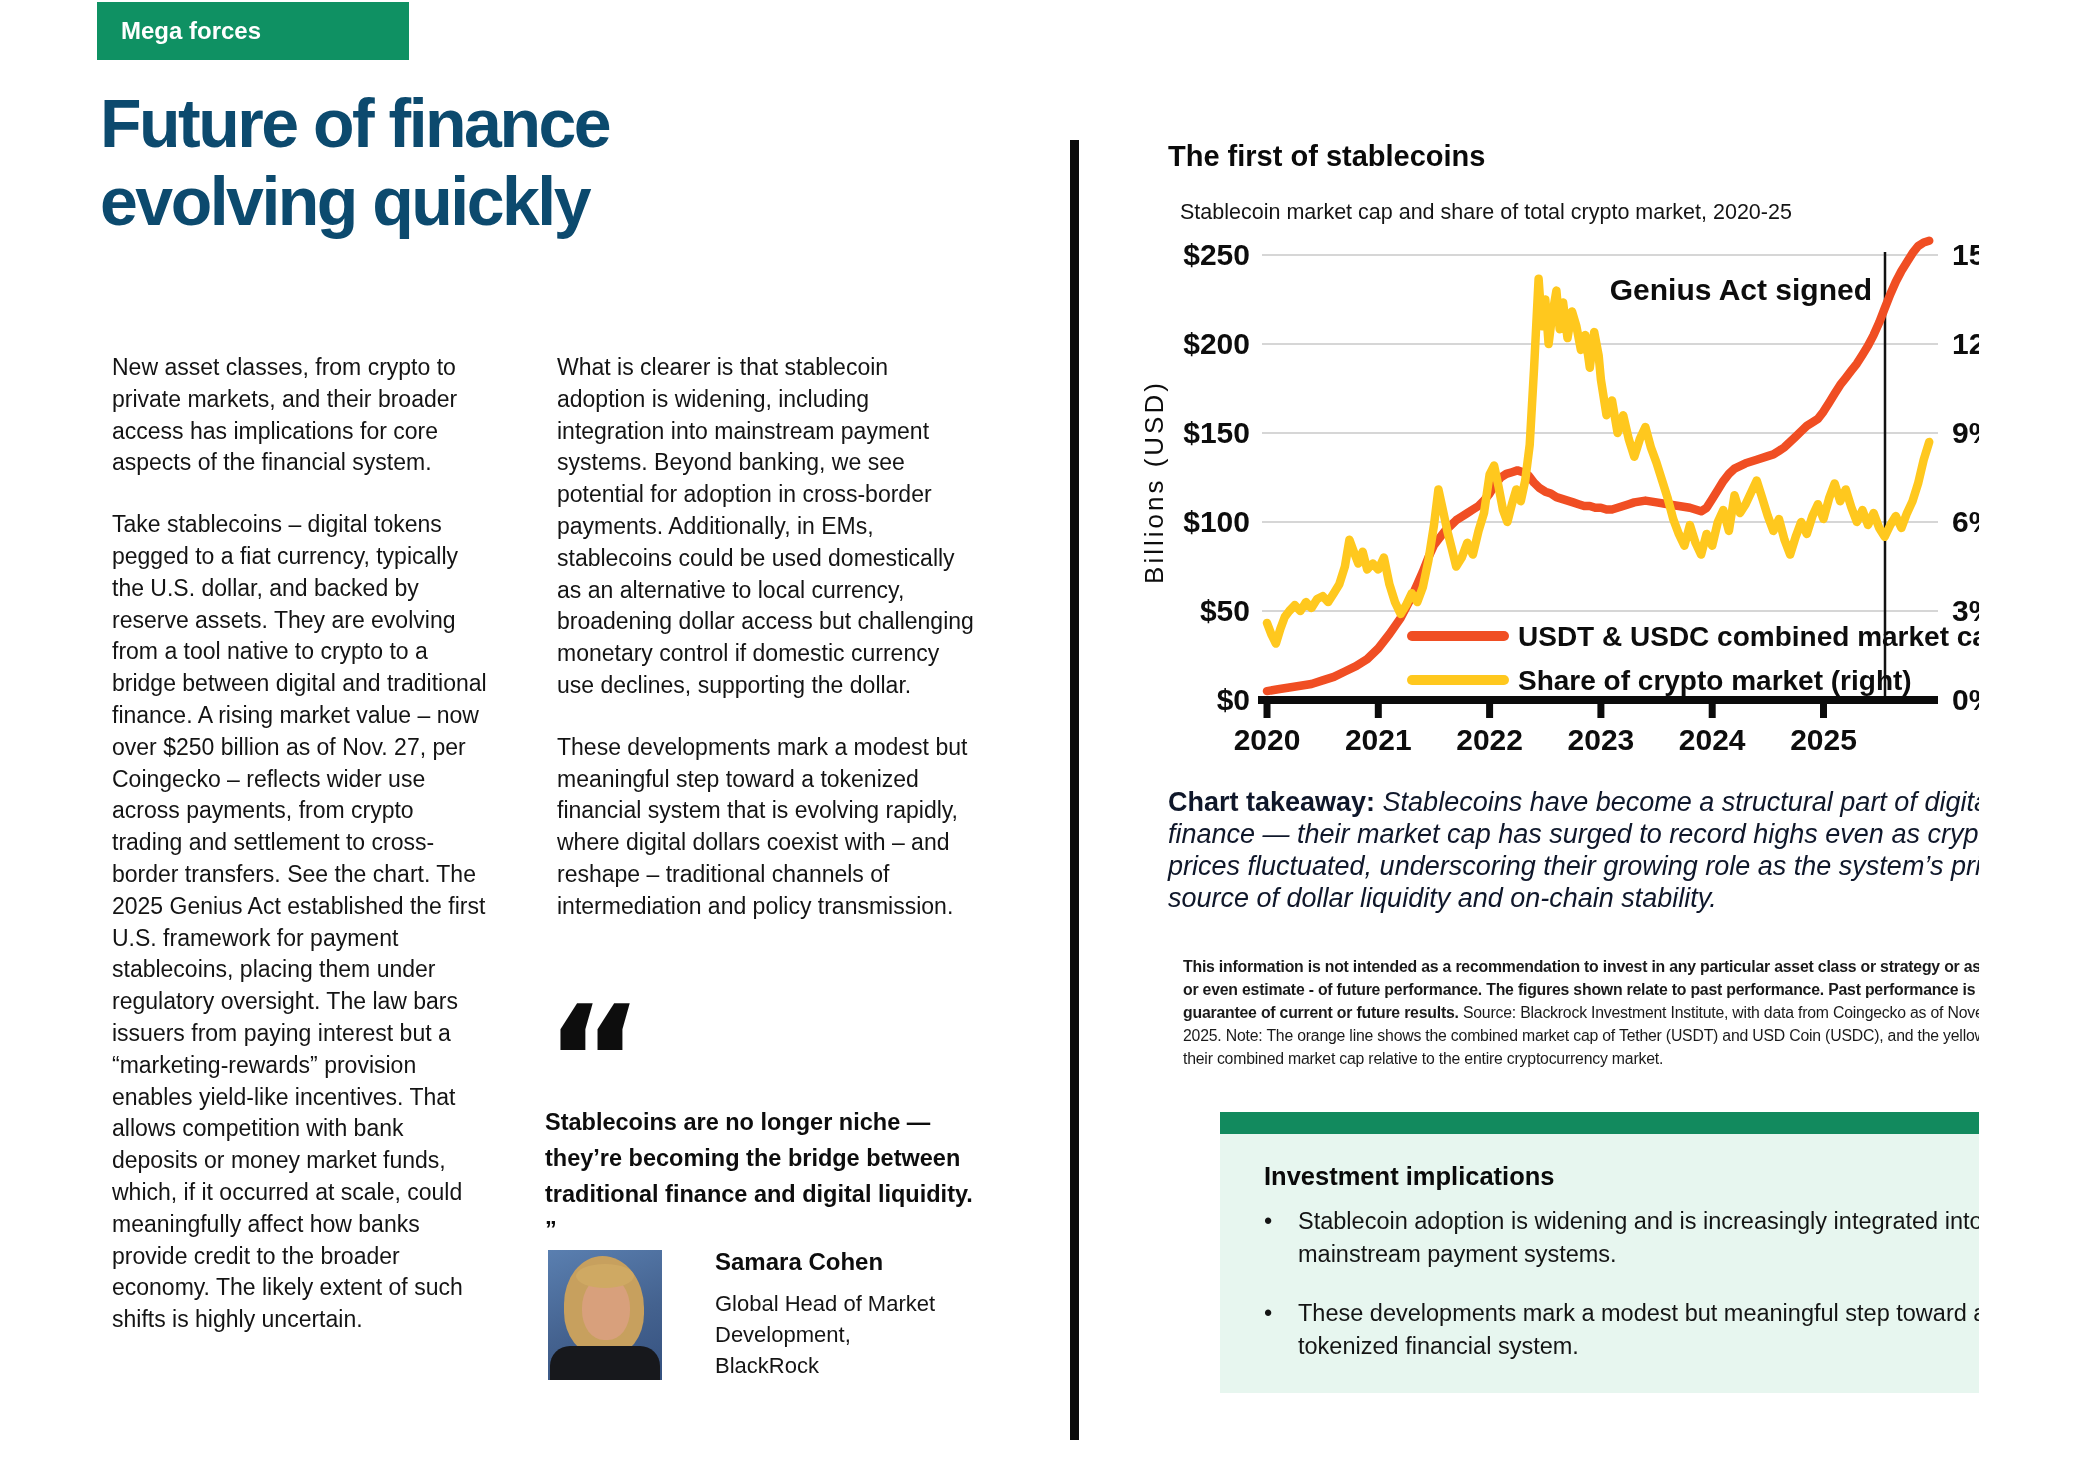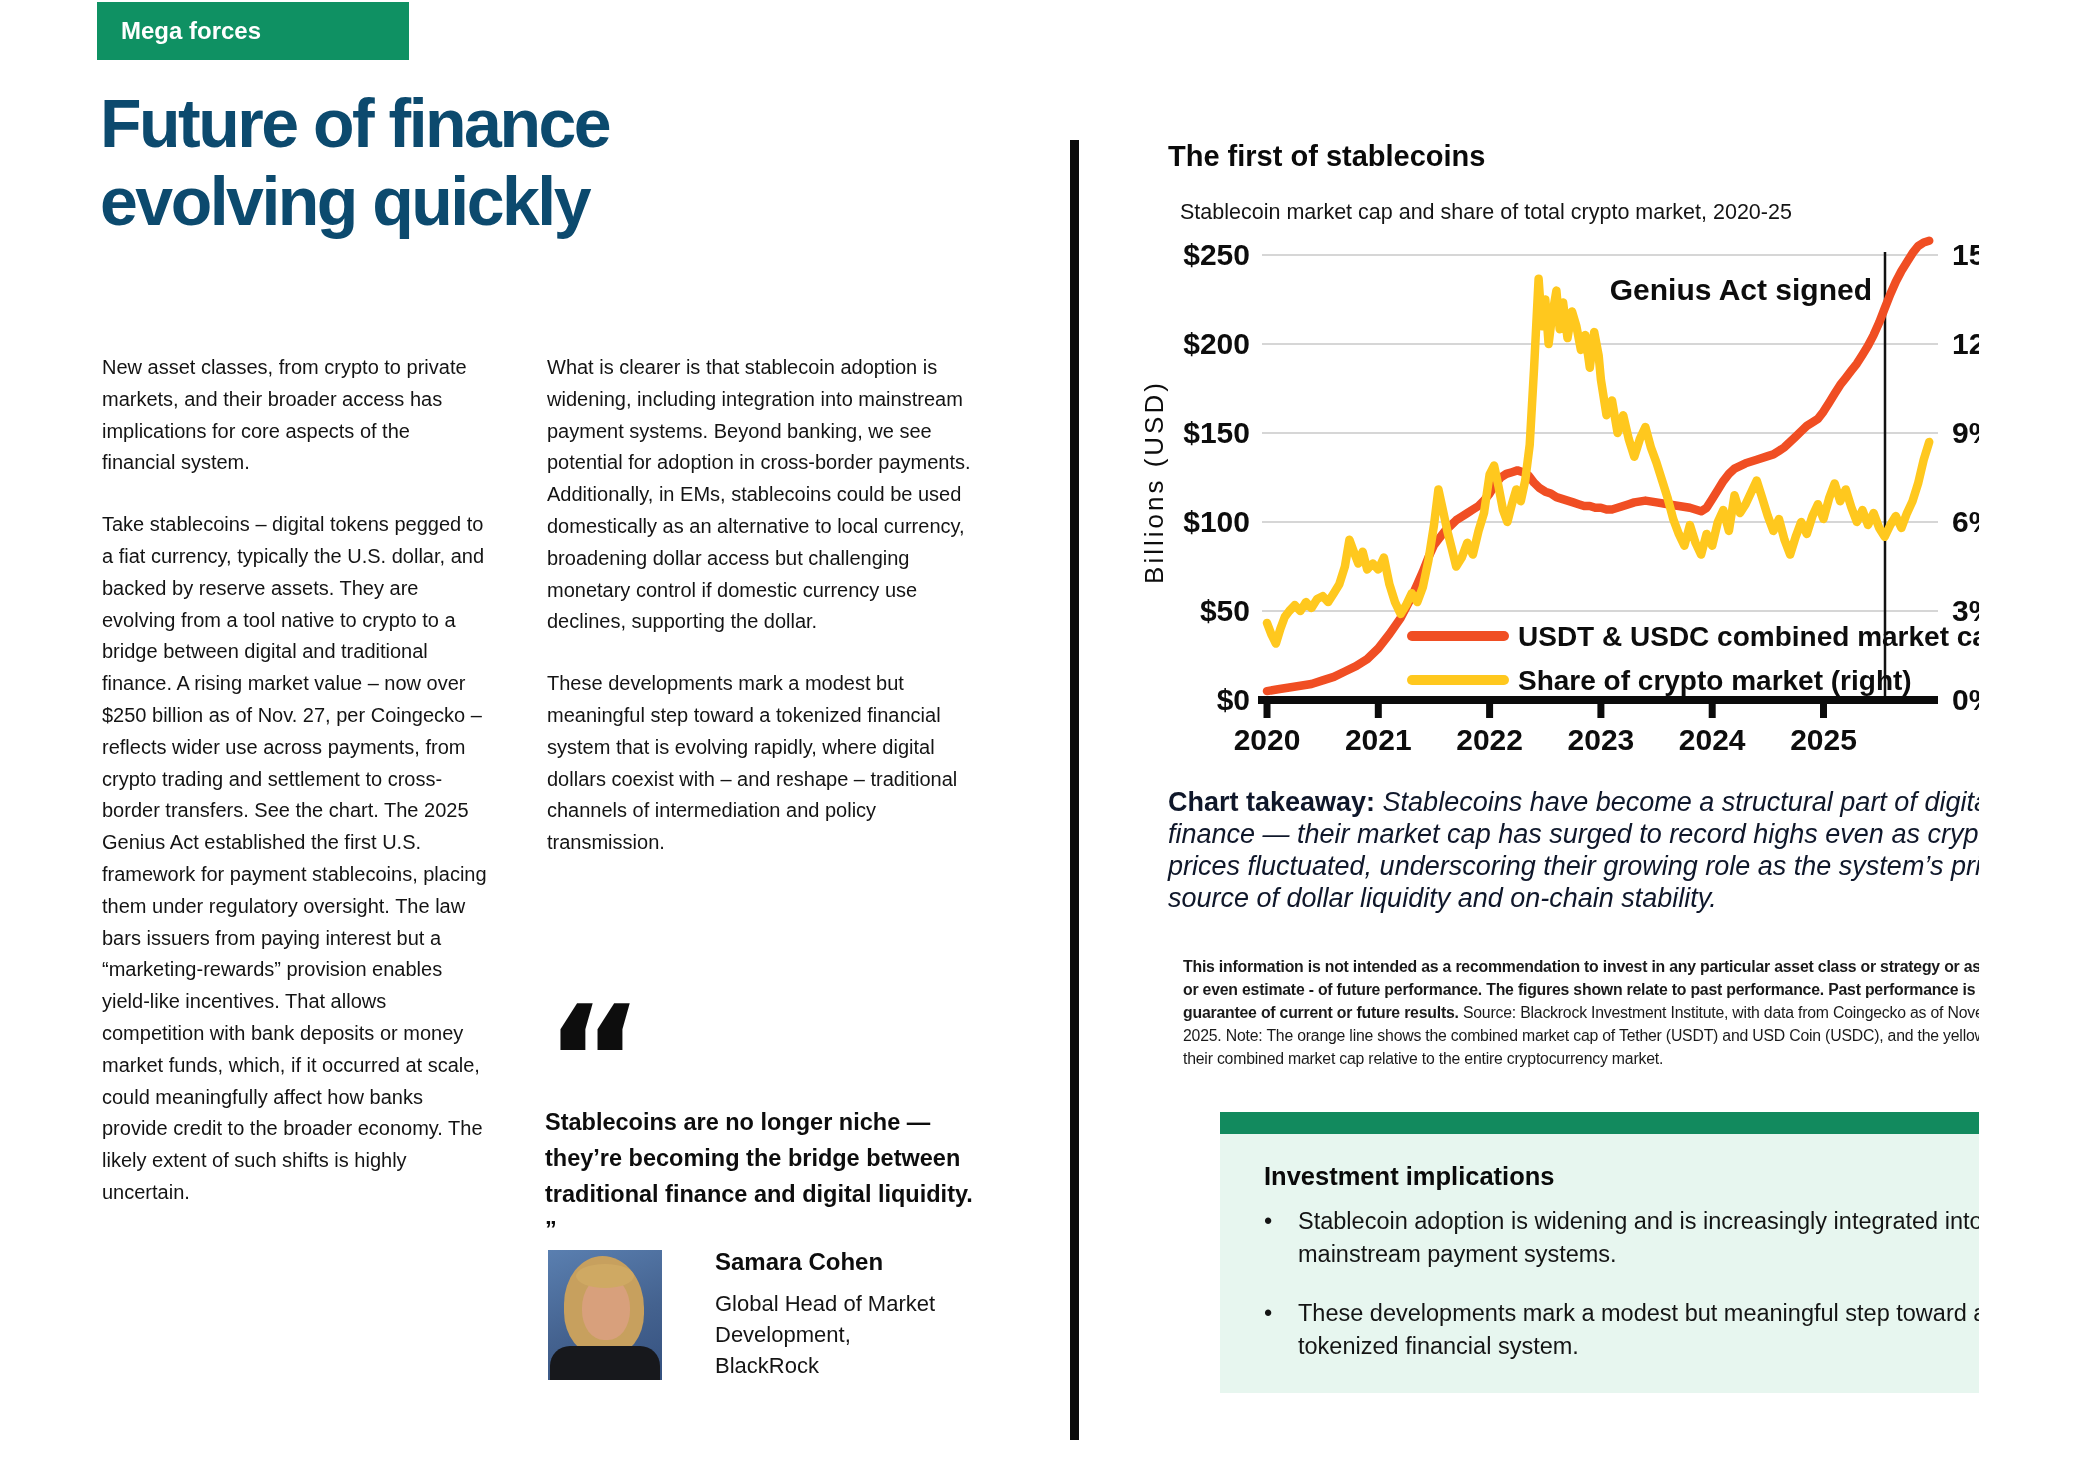--- a/index.html
+++ b/index.html
@@ -13,21 +13,21 @@
 
   
   .headline{position:absolute;left:100px;top:84px;width:680px;margin:0;
             font-size:68px;font-weight:900;line-height:1.15;letter-spacing:-2.5px;
             color:#0c4a6e;white-space:pre-line;}
 
   
   .col{position:absolute;top:352px;}
   .col1{left:100px;width:388px;}
   .col2{left:545px;width:434px;}
-  .col p{margin:0 0 30px 2px;font-size:20px;line-height:31.8px;color:#141414;}
+  .col p{margin:0 0 30px 12px;font-size:23px;line-height:31.8px;color:#141414;}
 
   
   .quote{position:absolute;left:545px;top:1026px;width:445px;}
   .qmark{font-size:150px;font-weight:900;line-height:70px;height:64px;color:#0d0d0d;
          font-family:"DejaVu Sans",sans-serif;}
   .qtext{margin:14px 0 0 0;font-size:23.5px;font-weight:800;line-height:36px;color:#0d0d0d;}
 
   
   .photo{position:absolute;left:548px;top:1250px;width:114px;height:130px;overflow:hidden;
          background:linear-gradient(160deg,#5a7fb0 0%,#44628f 55%,#35517f 100%);}

